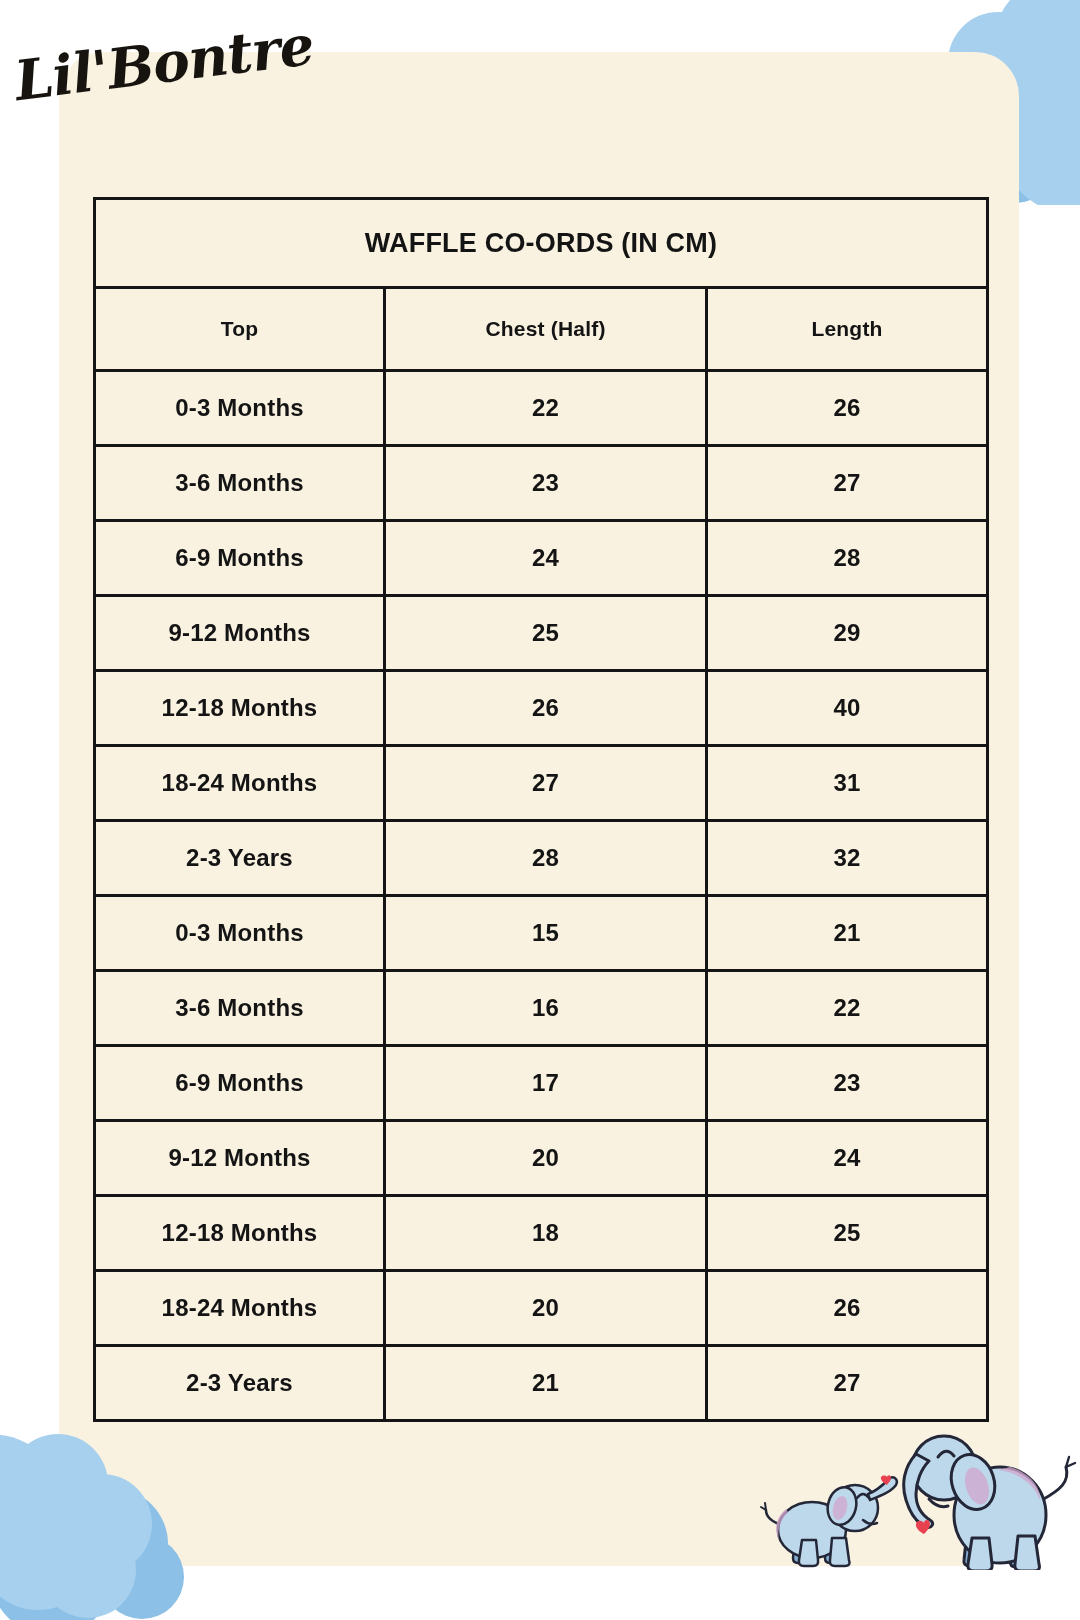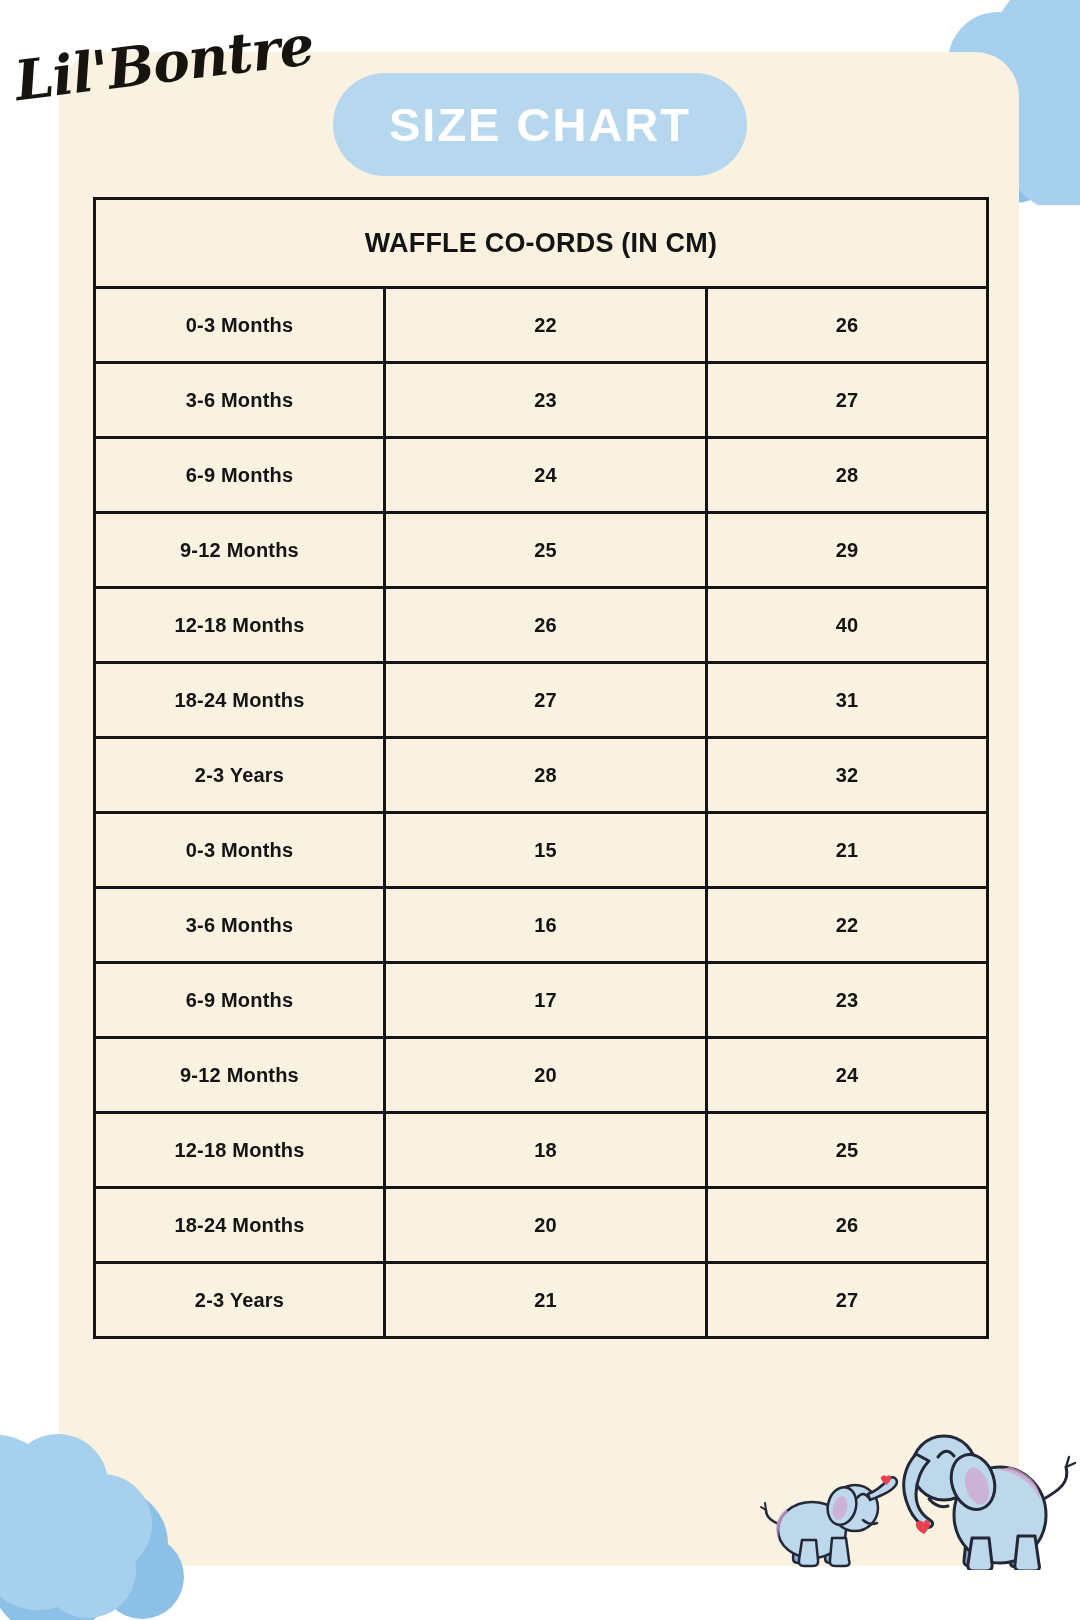--- a/index.html
+++ b/index.html
@@ -32,21 +32,21 @@
   
   table.size{position:absolute;left:93px;top:197px;width:893px;z-index:3;
              border-collapse:collapse;table-layout:fixed;}
   table.size td{border:3px solid var(--table-border,#151515);
                 background:var(--card-bg,#f9f2e1);
                 color:var(--table-text,#141414);
                 text-align:center;vertical-align:middle;font-weight:bold;
                 letter-spacing:0.2px;}
   tr.title-row td{height:84px;font-size:27px;margin-left:16px;}
   tr.hrow td{height:78px;font-size:21px;}
-  tr.drow td{height:70px;font-size:20px;}
+  tr.drow td{height:70px;font-size:24px;}
 
   
   .elephants{position:absolute;left:760px;top:1420px;width:320px;height:150px;z-index:2;}
   .elephants *{stroke-linecap:round;stroke-linejoin:round;}
   .el-line{stroke:var(--elephant-outline,#232738);fill:none;}
   .el-body{fill:var(--elephant-body,#bdd8ea);stroke:var(--elephant-outline,#232738);}
   .el-dark{fill:var(--elephant-shade,#86aed4);stroke:var(--elephant-outline,#232738);}
   .el-pink{fill:var(--accent-pink,#cfa6cd);opacity:.78;stroke:none;}
   .el-heart{fill:var(--heart-red,#e8414f);stroke:none;}
   .mother path,.mother circle,.mother ellipse{stroke-width:3;}
@@ -64,34 +64,36 @@
     <circle class="c-light" cx="108" cy="62" r="50"></circle>
     <circle class="c-light" cx="185" cy="55" r="85"></circle>
     <circle class="c-light" cx="185" cy="140" r="75"></circle>
     <circle class="c-light" cx="135" cy="105" r="48"></circle>
   </svg>
 
   <div class="card"></div>
 
   <div class="logo">Lil'Bontre</div>
 
-  <div class="banner">
-    <span>SIZE CHART</span>
-  </div>
 
   <table class="size">
     <colgroup>
       <col style="width:290px">
         <col style="width:322px">
         <col style="width:281px">
     </colgroup>
     <tbody>
       <tr class="title-row">
         <td colspan="3">WAFFLE CO-ORDS (IN CM)</td>
       </tr>
+    <tr class="hrow">
+          <td>Top</td>
+          <td>Chest (Half)</td>
+          <td>Length</td>
+        </tr>
         <tr class="drow">
           <td>0-3 Months</td>
           <td>22</td>
           <td>26</td>
         </tr>
         <tr class="drow">
           <td>3-6 Months</td>
           <td>23</td>
           <td>27</td>
         </tr>

